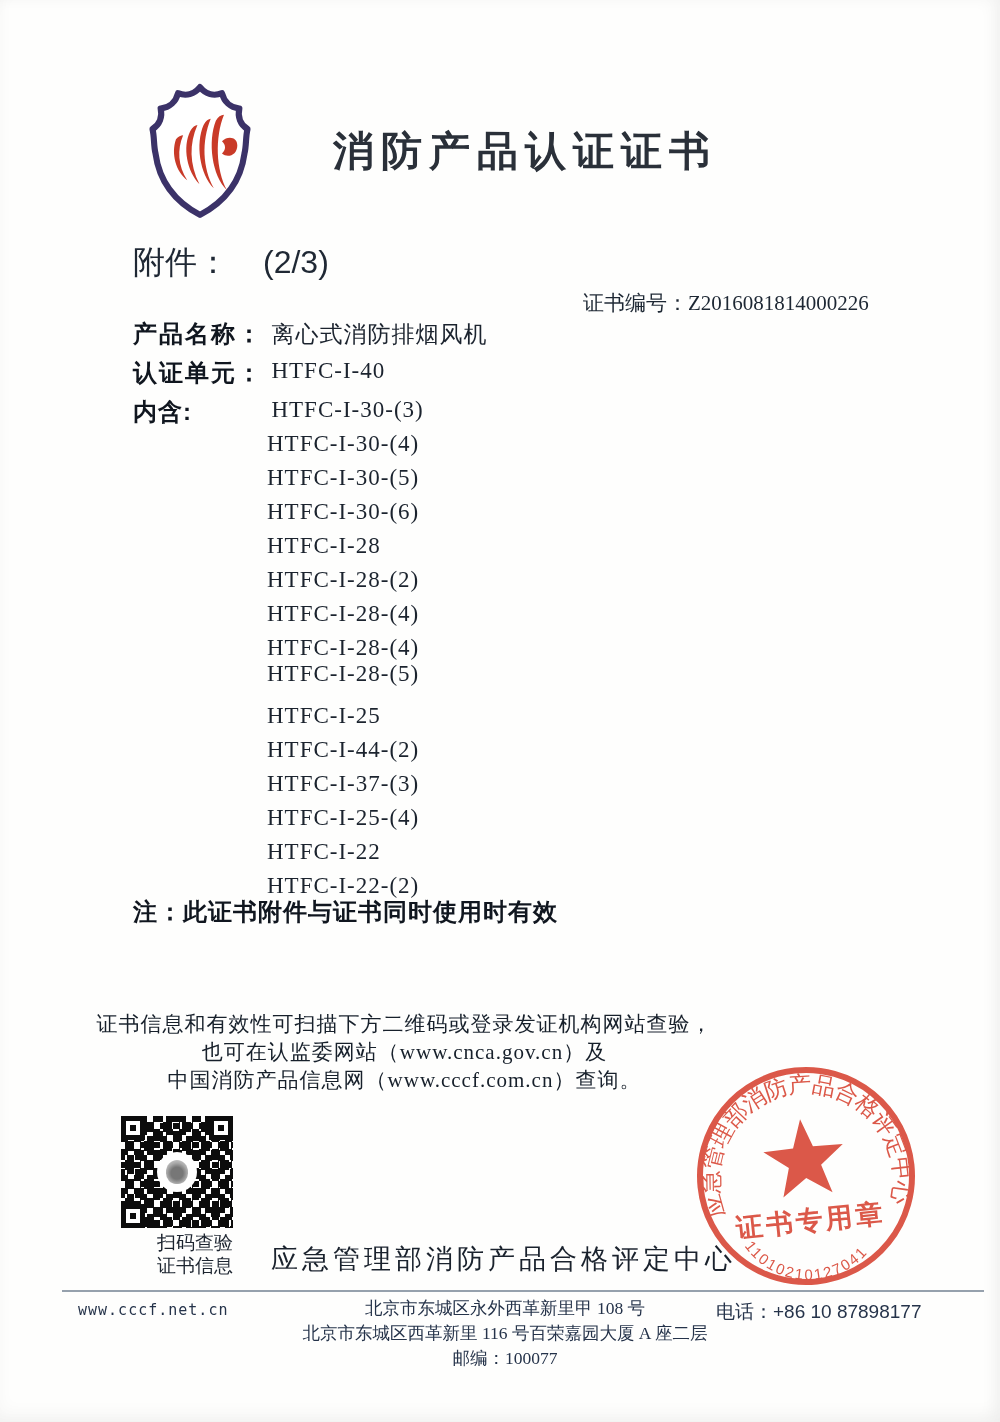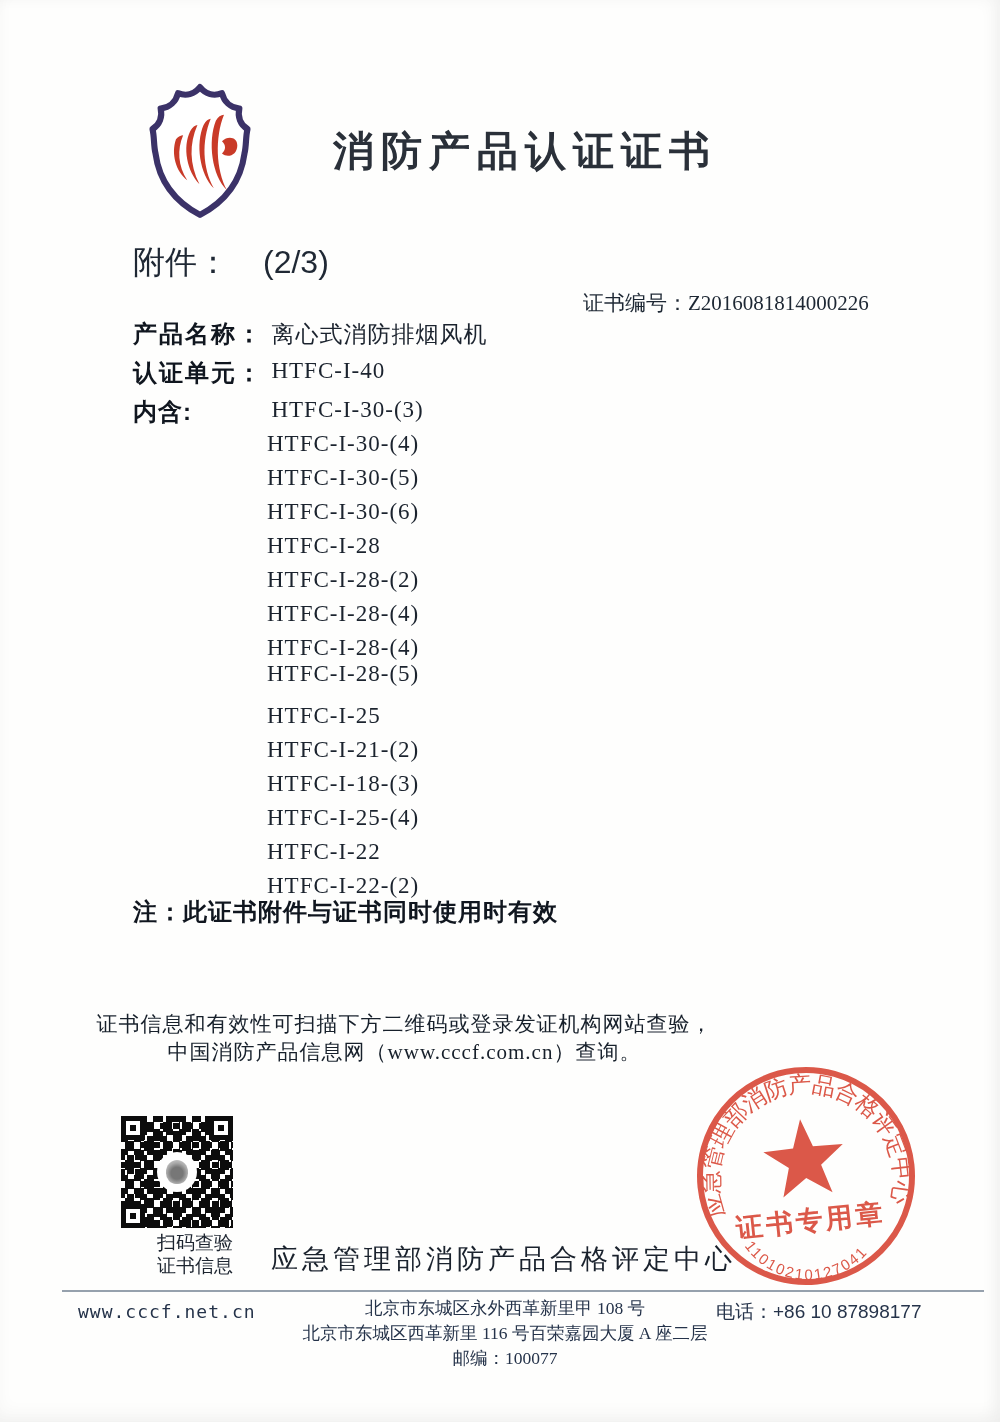--- a/index.html
+++ b/index.html
@@ -53,21 +53,21 @@
   .qr-caption{left:121px;top:1231px;width:112px;text-align:right;font-size:19px;line-height:23px;color:#1c242f;font-family:"Liberation Serif","DejaVu Serif",serif;}
 
   
   .issuer{left:271px;top:1241px;font-size:27px;letter-spacing:4px;color:#1a222d;font-family:"Liberation Serif","DejaVu Serif",serif;}
 
   
   .stamp{left:676px;top:1046px;width:260px;height:260px;opacity:.88;mix-blend-mode:multiply;transform:rotate(-6deg);}
 
   
   .divider{left:62px;top:1290px;width:922px;height:2px;background:#96a1ad;}
-  .foot-web{left:78px;top:1301px;font-size:18px;letter-spacing:1px;color:#25334a;font-family:"DejaVu Sans Mono","Liberation Mono",monospace;}
+  .foot-web{left:78px;top:1301px;font-size:15px;letter-spacing:1px;color:#25334a;font-family:"DejaVu Sans Mono","Liberation Mono",monospace;}
   .foot-center{left:255px;top:1296px;width:500px;text-align:center;font-size:17.5px;line-height:25px;color:#25334a;font-family:"Liberation Serif","DejaVu Serif",serif;}
   .foot-phone{left:716px;top:1299px;font-size:19px;color:#25334a;text-align:center;}
 </style>
 </head>
 <body>
 
 <div class="page">
 
   <div class="abs logo-wrap">
     <svg width="108" height="138" viewBox="0 0 105 135">
@@ -107,30 +107,31 @@
   </div>
   <div class="frow" style="top:430px;"><span class="flabel right"></span><span class="fval mono-model">HTFC-I-30-(4)</span></div>
   <div class="frow" style="top:464px;"><span class="flabel right"></span><span class="fval mono-model">HTFC-I-30-(5)</span></div>
   <div class="frow" style="top:498px;"><span class="flabel right"></span><span class="fval mono-model">HTFC-I-30-(6)</span></div>
   <div class="frow" style="top:532px;"><span class="flabel right"></span><span class="fval mono-model">HTFC-I-28</span></div>
   <div class="frow" style="top:566px;"><span class="flabel right"></span><span class="fval mono-model">HTFC-I-28-(2)</span></div>
   <div class="frow" style="top:600px;"><span class="flabel right"></span><span class="fval mono-model">HTFC-I-28-(4)</span></div>
   <div class="frow" style="top:634px;"><span class="flabel right"></span><span class="fval mono-model">HTFC-I-28-(4)</span></div>
   <div class="frow" style="top:660px;"><span class="flabel right"></span><span class="fval mono-model">HTFC-I-28-(5)</span></div>
   <div class="frow" style="top:702px;"><span class="flabel right"></span><span class="fval mono-model">HTFC-I-25</span></div>
-  <div class="frow" style="top:736px;"><span class="flabel right"></span><span class="fval mono-model">HTFC-I-21-(2)</span></div>
-  <div class="frow" style="top:770px;"><span class="flabel right"></span><span class="fval mono-model">HTFC-I-18-(3)</span></div>
+  <div class="frow" style="top:736px;"><span class="flabel right"></span><span class="fval mono-model">HTFC-I-44-(2)</span></div>
+  <div class="frow" style="top:770px;"><span class="flabel right"></span><span class="fval mono-model">HTFC-I-37-(3)</span></div>
   <div class="frow" style="top:804px;"><span class="flabel right"></span><span class="fval mono-model">HTFC-I-25-(4)</span></div>
   <div class="frow" style="top:838px;"><span class="flabel right"></span><span class="fval mono-model">HTFC-I-22</span></div>
   <div class="frow" style="top:872px;"><span class="flabel right"></span><span class="fval mono-model">HTFC-I-22-(2)</span></div>
 
   <div class="abs note">注：此证书附件与证书同时使用时有效</div>
 
   <div class="abs verify">
     <div>证书信息和有效性可扫描下方二维码或登录发证机构网站查验，</div>
+    <div>也可在认监委网站（www.cnca.gov.cn）及</div>
     <div>中国消防产品信息网（www.cccf.com.cn）查询。</div>
   </div>
 
   <div class="abs qr">
     <div class="qr-pattern"></div>
     <div class="finder f-tl"></div>
     <div class="finder f-tr"></div>
     <div class="finder f-bl"></div>
     <div class="qr-logo">
         <i></i>

